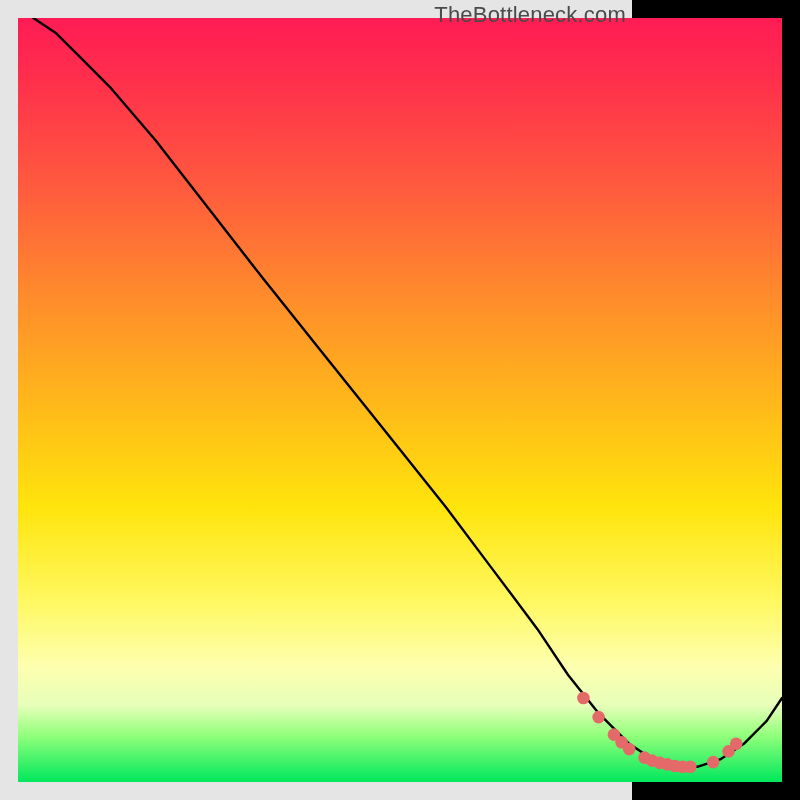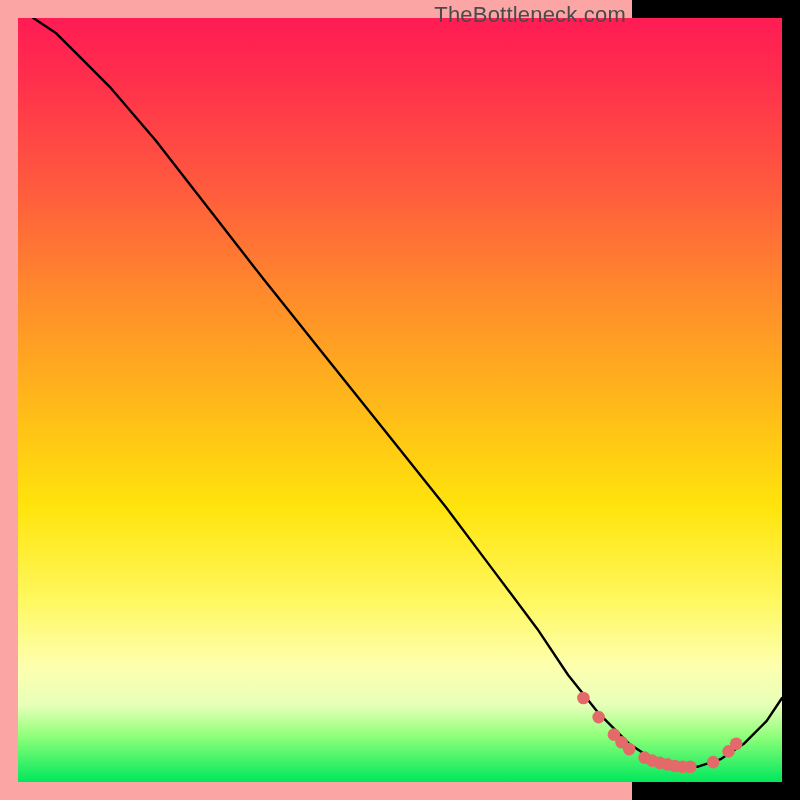--- a/index.html
+++ b/index.html
@@ -8,21 +8,21 @@
     width: 800px;
     height: 800px;
     background: #000;
     overflow: hidden;
     font-family: Arial, Helvetica, sans-serif;
   }
   .frame {
     position: relative;
     width: 632px;
     height: 800px;
-    background: #fca5a5;
+    background: #e5e5e5;
   }
   .plot-area {
     position: absolute;
     left: 18px;
     top: 18px;
     width: 764px;
     height: 764px;
     
     background: linear-gradient(
       to bottom,

